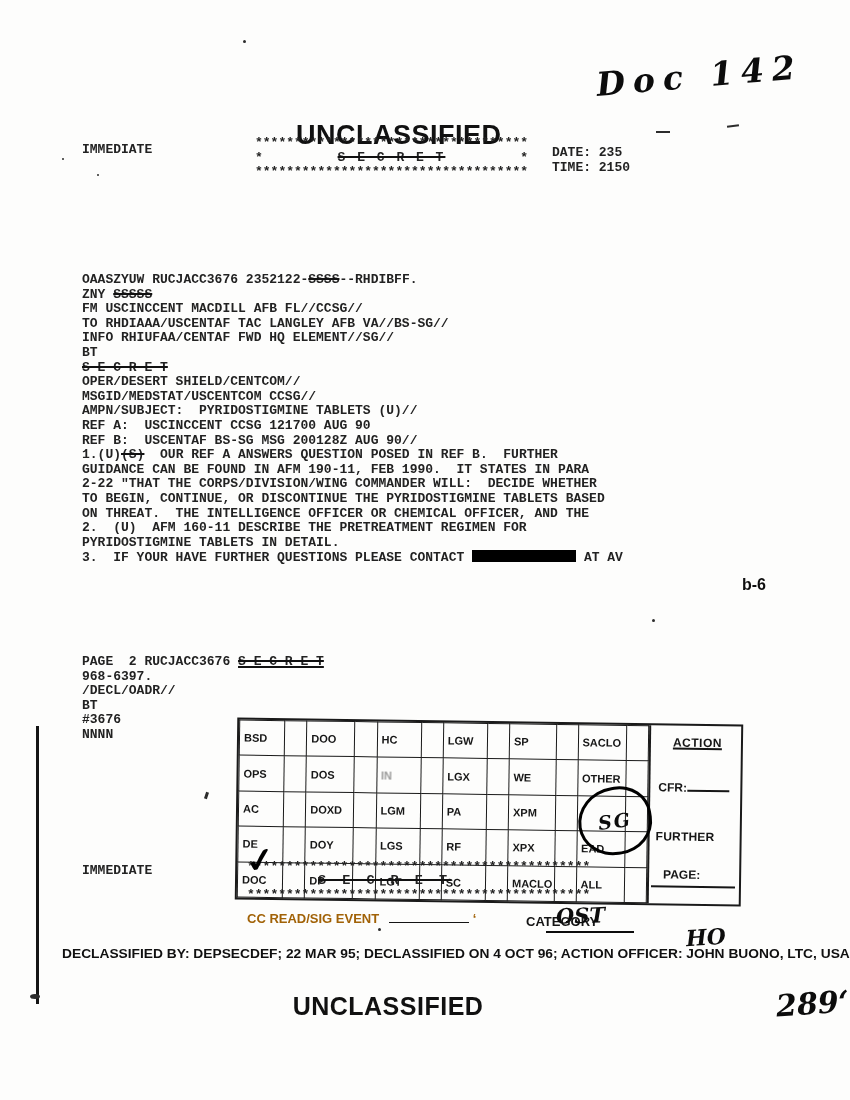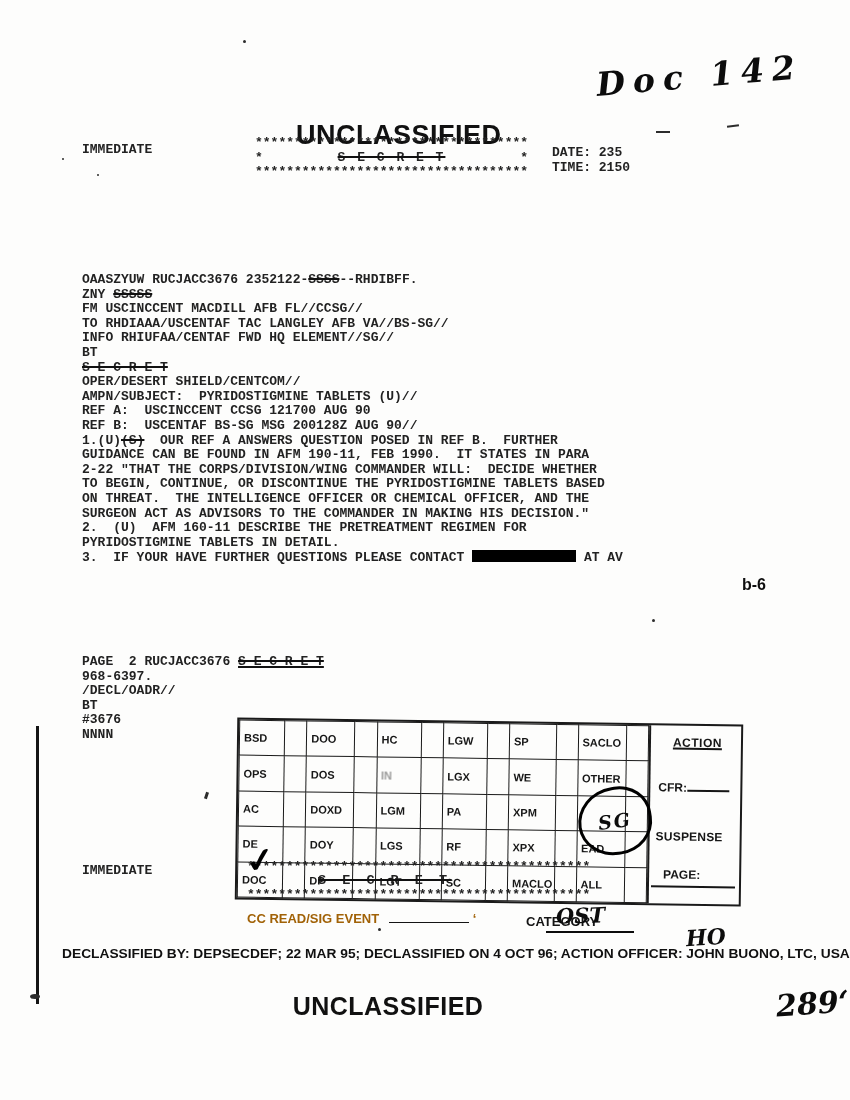--- a/index.html
+++ b/index.html
@@ -108,29 +108,29 @@
 
   <div id="msg1" class="mono mono-block" style="left:82px;top:273px;">
       <div class="line"><span>OAASZYUW RUCJACC3676 2352122-</span><span class="strike">SSSS</span><span>--RHDIBFF.</span></div>
       <div class="line"><span>ZNY </span><span class="strike">SSSSS</span></div>
       <div class="line"><span>FM USCINCCENT MACDILL AFB FL//CCSG//</span></div>
       <div class="line"><span>TO RHDIAAA/USCENTAF TAC LANGLEY AFB VA//BS-SG//</span></div>
       <div class="line"><span>INFO RHIUFAA/CENTAF FWD HQ ELEMENT//SG//</span></div>
       <div class="line"><span>BT</span></div>
       <div class="line"><span class="strike">S E C R E T</span></div>
       <div class="line"><span>OPER/DESERT SHIELD/CENTCOM//</span></div>
+      <div class="line"><span>MSGID/MEDSTAT/USCENTCOM CCSG//</span></div>
       <div class="line"><span>AMPN/SUBJECT:  PYRIDOSTIGMINE TABLETS (U)//</span></div>
       <div class="line"><span>REF A:  USCINCCENT CCSG 121700 AUG 90</span></div>
       <div class="line"><span>REF B:  USCENTAF BS-SG MSG 200128Z AUG 90//</span></div>
       <div class="line"><span>1.(U)</span><span class="strike">(S)</span><span>  OUR REF A ANSWERS QUESTION POSED IN REF B.  FURTHER</span></div>
       <div class="line"><span>GUIDANCE CAN BE FOUND IN AFM 190-11, FEB 1990.  IT STATES IN PARA</span></div>
       <div class="line"><span>2-22 "THAT THE CORPS/DIVISION/WING COMMANDER WILL:  DECIDE WHETHER</span></div>
       <div class="line"><span>TO BEGIN, CONTINUE, OR DISCONTINUE THE PYRIDOSTIGMINE TABLETS BASED</span></div>
       <div class="line"><span>ON THREAT.  THE INTELLIGENCE OFFICER OR CHEMICAL OFFICER, AND THE</span></div>
-      <div class="line"><span>SURGEON ACT AS ADVISORS TO THE COMMANDER IN MAKING HIS DECISION."</span></div>
       <div class="line"><span>2.  (U)  AFM 160-11 DESCRIBE THE PRETREATMENT REGIMEN FOR</span></div>
       <div class="line"><span>PYRIDOSTIGMINE TABLETS IN DETAIL.</span></div>
       <div class="line"><span>3.  IF YOUR HAVE FURTHER QUESTIONS PLEASE CONTACT </span><span class="redact"></span><span> AT AV</span></div>
     </div>
   <div class="b6">b-6</div>
 
   <div id="msg2" class="mono mono-block" style="left:82px;top:655px;">
       <div class="line"><span>PAGE  2 RUCJACC3676 </span><span class="strike-u">S E C R E T</span></div>
       <div class="line"><span>968-6397.</span></div>
       <div class="line"><span>/DECL/OADR//</span></div>
@@ -224,21 +224,21 @@
             <td class="lbl">MACLO</td>
             <td class="chk"></td>
             <td class="lbl">ALL</td>
             <td class="chk"></td>
           </tr>
         </tbody>
     </table>
     <div class="action-panel">
       <div class="ap-action">ACTION</div>
       <div class="ap-cfr"><span>CFR:</span><span class="blank"></span></div>
-      <div class="ap-susp">SUSPENSE</div>
+      <div class="ap-susp">FURTHER</div>
       <div class="ap-page">PAGE:</div>
       <div class="ap-pageline"></div>
     </div>
   </div>
 
   <div class="mono tbl-ast" style="left:247px;top:860px;">********************************************</div>
   <div class="mono tbl-ast strike" style="left:318px;top:874px;letter-spacing:4px;font-size:13.5px;">S E C R E T</div>
   <div class="mono tbl-ast" style="left:247px;top:888px;">********************************************</div>
 
   <div class="sg-circle">

